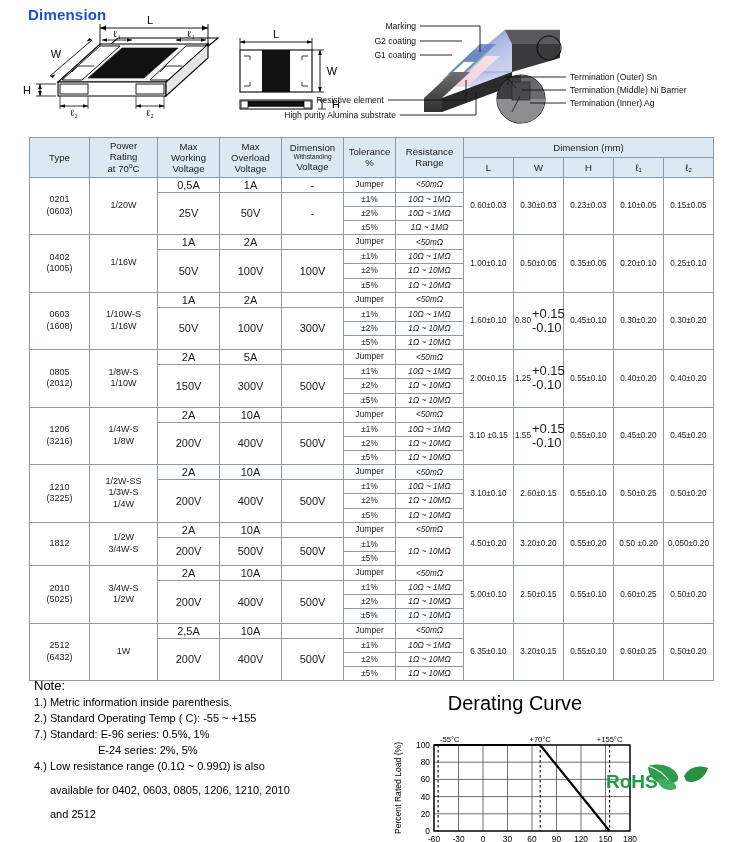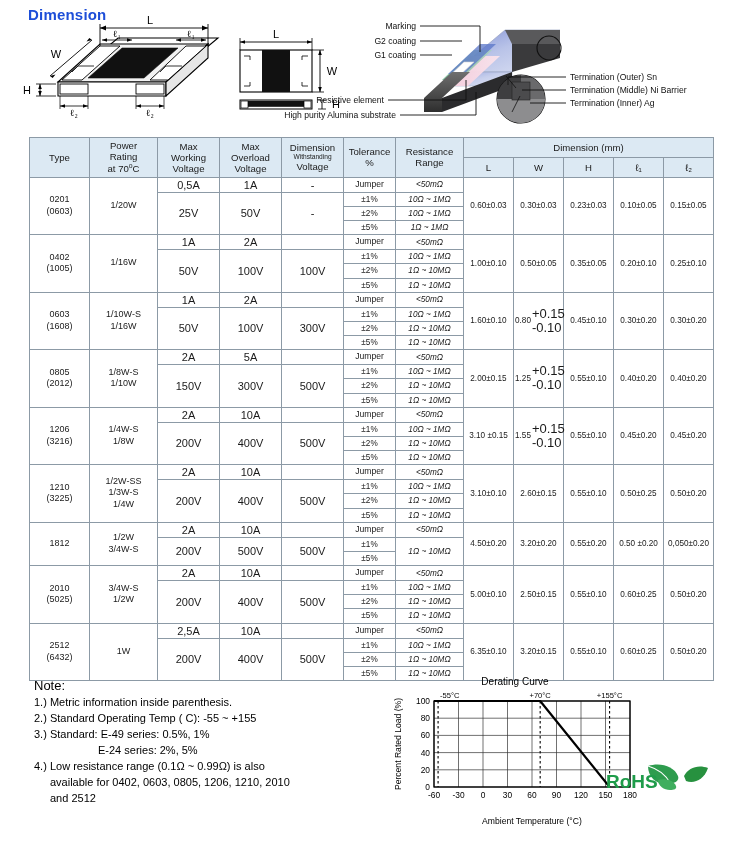--- a/index.html
+++ b/index.html
@@ -58,25 +58,25 @@
 
   .wtol { display: inline-block; vertical-align: middle; }
   .wtol .base { display:inline-block; vertical-align: middle; }
   .wtol .pm { display:inline-block; vertical-align: middle; font-size: 13px; line-height:1.08; text-align:left; margin-left:1px;}
 
   
   .notes { position: absolute; left: 34px; top: 678px; width: 330px; }
   .notes h4 { margin: 0 0 2px 0; font-size: 13px; font-weight: normal; }
   .note-line { font-size: 11px; line-height: 1.45; white-space: pre; }
   .note-line.indent1 { padding-left: 64px; }
-  .note-line.indent2 { padding-left: 16px; }
+  .note-line.indent2 { padding-left: 16px; margin-top: 8px; }
 
   
   .derating { position: absolute; left: 390px; top: 676px; width: 250px; }
-  .derating h4 { margin: 0; font-size: 10px; font-weight: normal; text-align: center; }
+  .derating h4 { margin: 16px; font-size: 20px; font-weight: normal; text-align: center; }
 
   
   .rohs { position: absolute; left: 604px; top: 750px; width: 120px; height: 48px; }
 </style>
 </head>
 <body>
 
 <div class="page">
 
   <div class="dim-title">Dimension</div>
@@ -581,21 +581,21 @@
             <td class="res">1Ω ~ 10MΩ</td>
           </tr>
         </tbody>
     </table>
   </div>
 
   <div class="notes">
     <h4>Note:</h4>
     <div class="note-line">1.) Metric information inside parenthesis.</div>
     <div class="note-line">2.) Standard Operating Temp ( C): -55 ~ +155</div>
-    <div class="note-line">3.) Standard: E-49 series: 0.5%, 1%</div>
+    <div class="note-line">7.) Standard: E-96 series: 0.5%, 1%</div>
     <div class="note-line indent1">E-24 series: 2%, 5%</div>
     <div class="note-line">4.) Low resistance range (0.1Ω ~ 0.99Ω) is also</div>
     <div class="note-line indent2">available for 0402, 0603, 0805, 1206, 1210, 2010</div>
     <div class="note-line indent2">and 2512</div>
   </div>
 
   <div class="derating">
     <h4>Derating Curve</h4>
     <svg id="derating-svg" width="250" height="140" viewBox="0 0 250 140">
         <line x1="44" y1="14" x2="44" y2="100" stroke="#333" stroke-width="0.7"></line>

